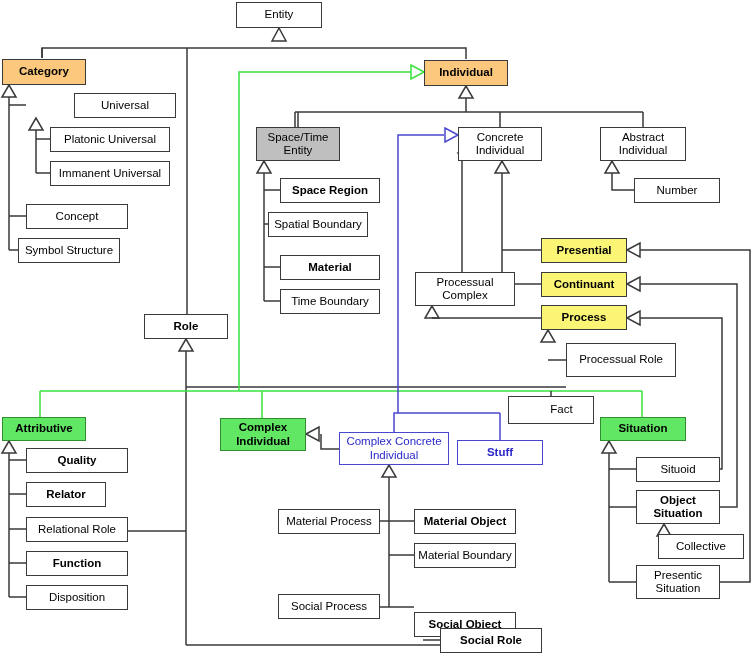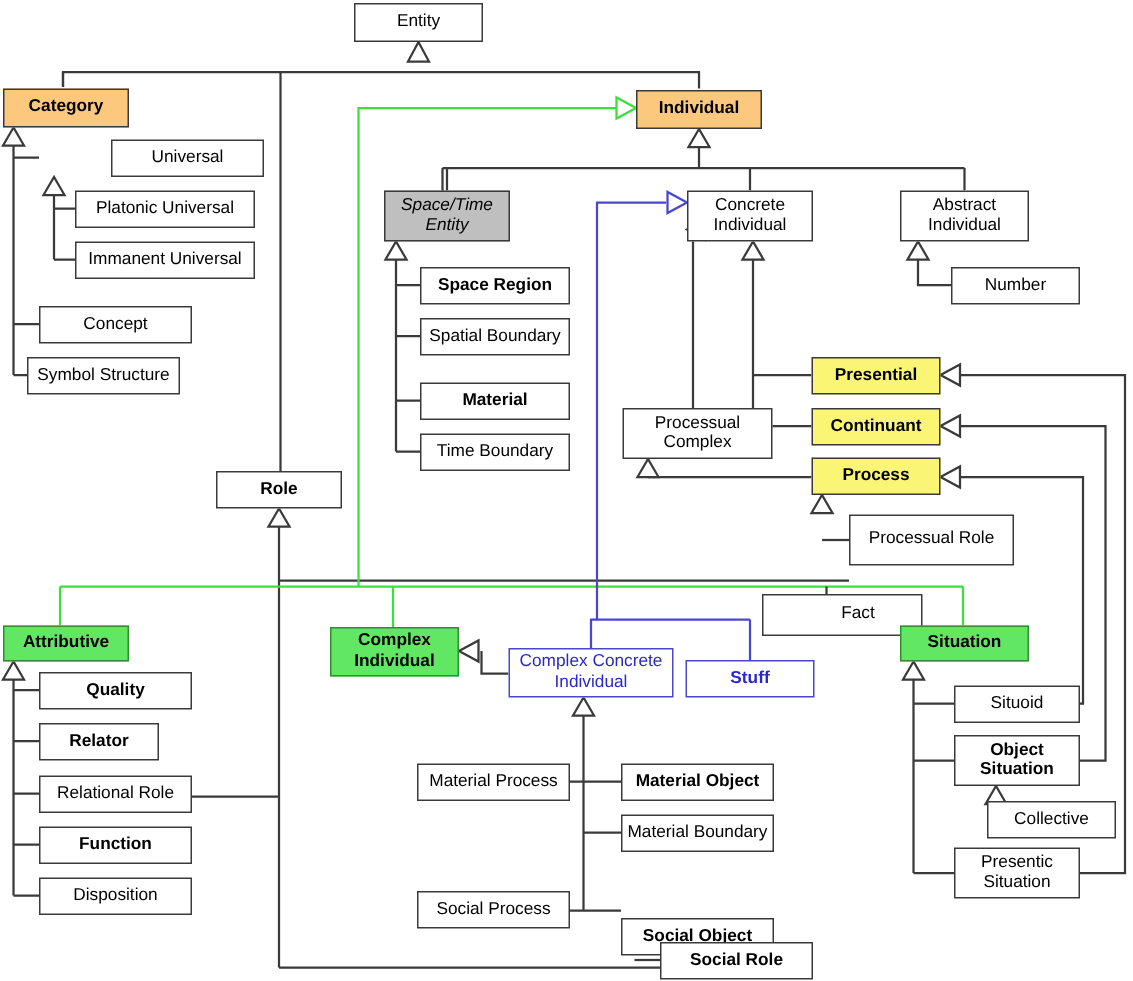--- a/index.html
+++ b/index.html
@@ -3,21 +3,21 @@
 <meta charset="utf-8">
 <style>
   html,body{margin:0;padding:0;background:#ffffff;}
   body{font-family:"Liberation Sans", sans-serif;}
   #canvas{position:relative;width:755px;height:654px;background:#fff;overflow:hidden;}
   .node{position:absolute;box-sizing:border-box;border:1.6px solid #3a3a3a;background:#ffffff;
         display:flex;align-items:center;justify-content:center;text-align:center;
         font-size:11.5px;color:#000;line-height:1.15;padding:1px 3px;}
   .node.bold{font-weight:bold;}
   .node.orange{background:#fbc87d;border-color:#3a3a3a;}
-  .node.gray{background:#bfbfbf;border-color:#3a3a3a;font-style:italic;}
+  .node.gray{background:#bfbfbf;border-color:#3a3a3a;}
   .node.yellow{background:#fbf576;border-color:#3a3a3a;}
   .node.green{background:#61e764;border-color:#2f8f2f;}
   .node.blue{border-color:#4a47cf;color:#2a28c8;background:#fff;}
   svg#wires{position:absolute;left:0;top:0;width:755px;height:654px;pointer-events:none;}
   .ln{stroke:#3a3a3a;stroke-width:1.5;fill:none;}
   .lnG{stroke:#3ae03e;stroke-width:1.5;fill:none;}
   .lnB{stroke:#4a47cf;stroke-width:1.5;fill:none;}
   .tri{fill:#ffffff;stroke:#3a3a3a;stroke-width:1.5;}
   .triG{fill:#ffffff;stroke:#3ae03e;stroke-width:1.5;}
   .triB{fill:#ffffff;stroke:#4a47cf;stroke-width:1.5;}
@@ -145,21 +145,21 @@
       </div>
       <div class="node " style="left: 18px; top: 238px; width: 102px; height: 25px;">
         <span>Symbol Structure</span>
       </div>
       <div class="node gray" style="left: 256px; top: 127px; width: 84px; height: 34px;">
         <span>Space/Time Entity</span>
       </div>
       <div class="node  bold" style="left: 280px; top: 178px; width: 100px; height: 25px;">
         <span>Space Region</span>
       </div>
-      <div class="node " style="left: 280px; top: 212px; width: 100px; height: 25px;">
+      <div class="node " style="left: 268px; top: 212px; width: 100px; height: 25px;">
         <span>Spatial Boundary</span>
       </div>
       <div class="node  bold" style="left: 280px; top: 255px; width: 100px; height: 25px;">
         <span>Material</span>
       </div>
       <div class="node " style="left: 280px; top: 289px; width: 100px; height: 25px;">
         <span>Time Boundary</span>
       </div>
       <div class="node " style="left: 458px; top: 127px; width: 84px; height: 34px;">
         <span>Concrete Individual</span>
@@ -181,21 +181,21 @@
       </div>
       <div class="node " style="left: 415px; top: 272px; width: 100px; height: 34px;">
         <span>Processual Complex</span>
       </div>
       <div class="node " style="left: 566px; top: 343px; width: 110px; height: 34px;">
         <span>Processual Role</span>
       </div>
       <div class="node  bold" style="left: 144px; top: 314px; width: 84px; height: 25px;">
         <span>Role</span>
       </div>
-      <div class="node " style="left: 508px; top: 396px; width: 107px; height: 28px; padding-left: 24px;">
+      <div class="node " style="left: 508px; top: 396px; width: 86px; height: 28px; padding-left: 24px;">
         <span>Fact</span>
       </div>
       <div class="node green bold" style="left: 2px; top: 417px; width: 84px; height: 24px;">
         <span>Attributive</span>
       </div>
       <div class="node  bold" style="left: 26px; top: 448px; width: 102px; height: 25px;">
         <span>Quality</span>
       </div>
       <div class="node  bold" style="left: 26px; top: 482px; width: 80px; height: 25px;">
         <span>Relator</span>

